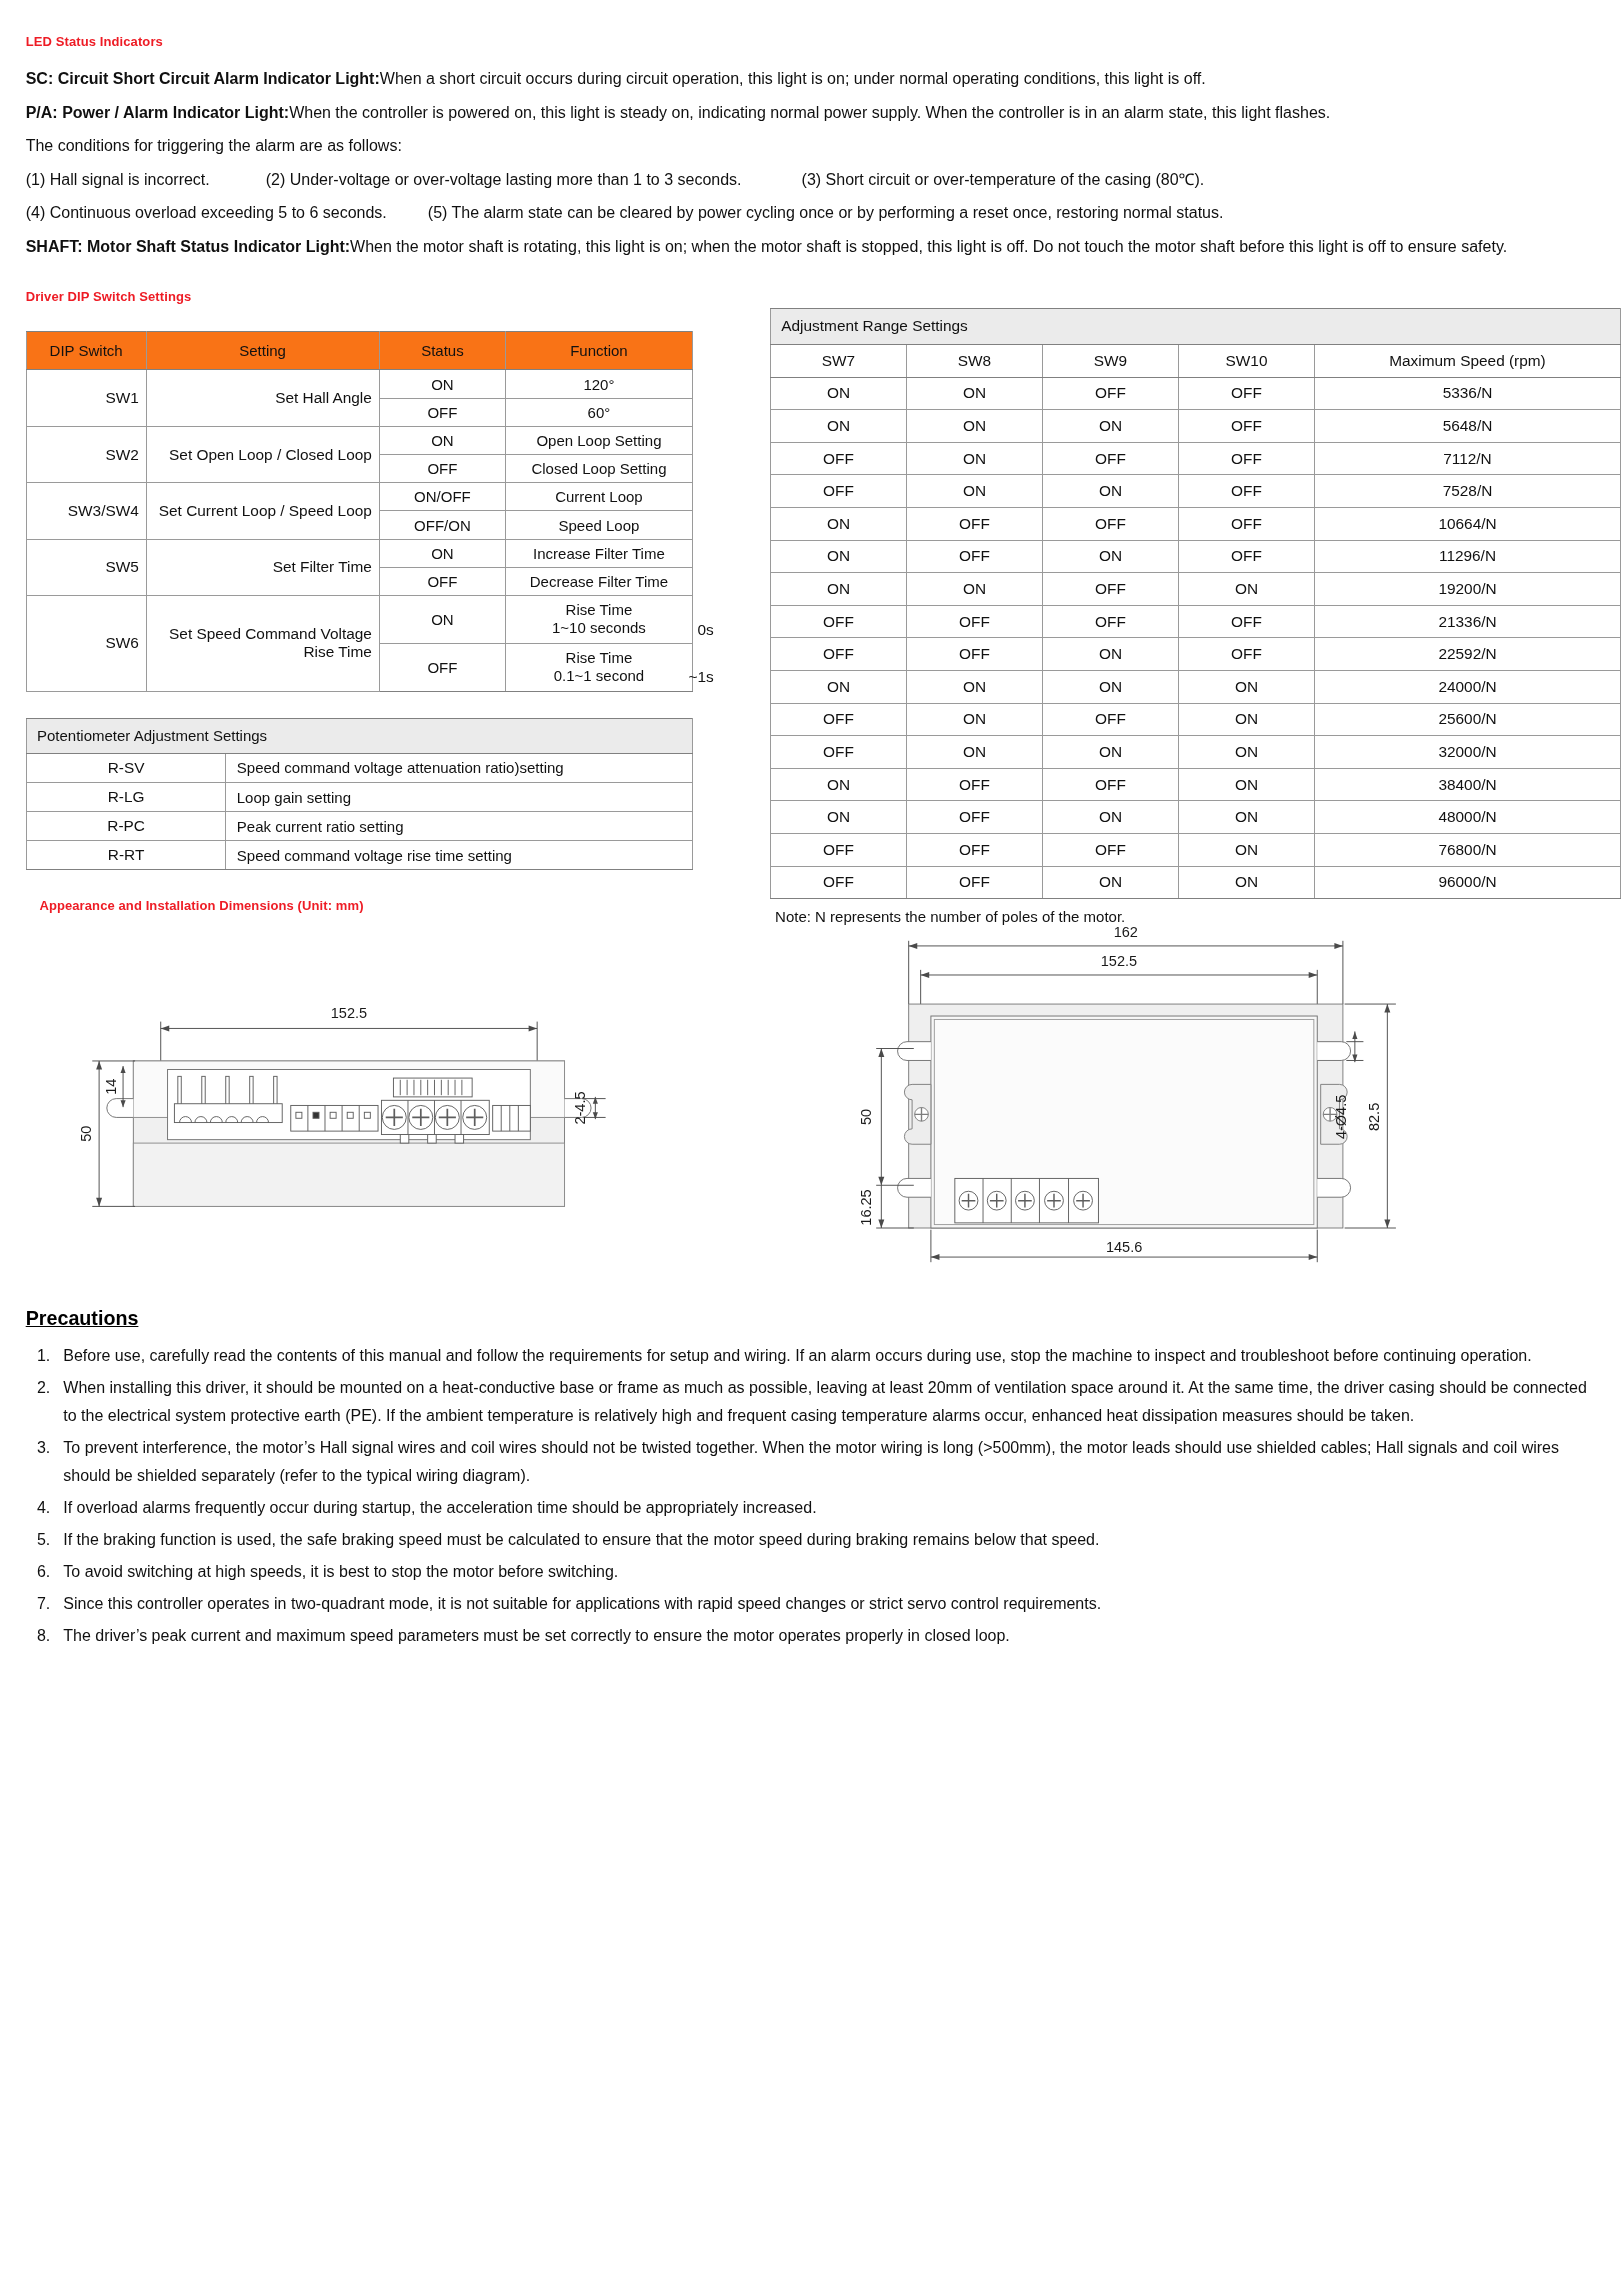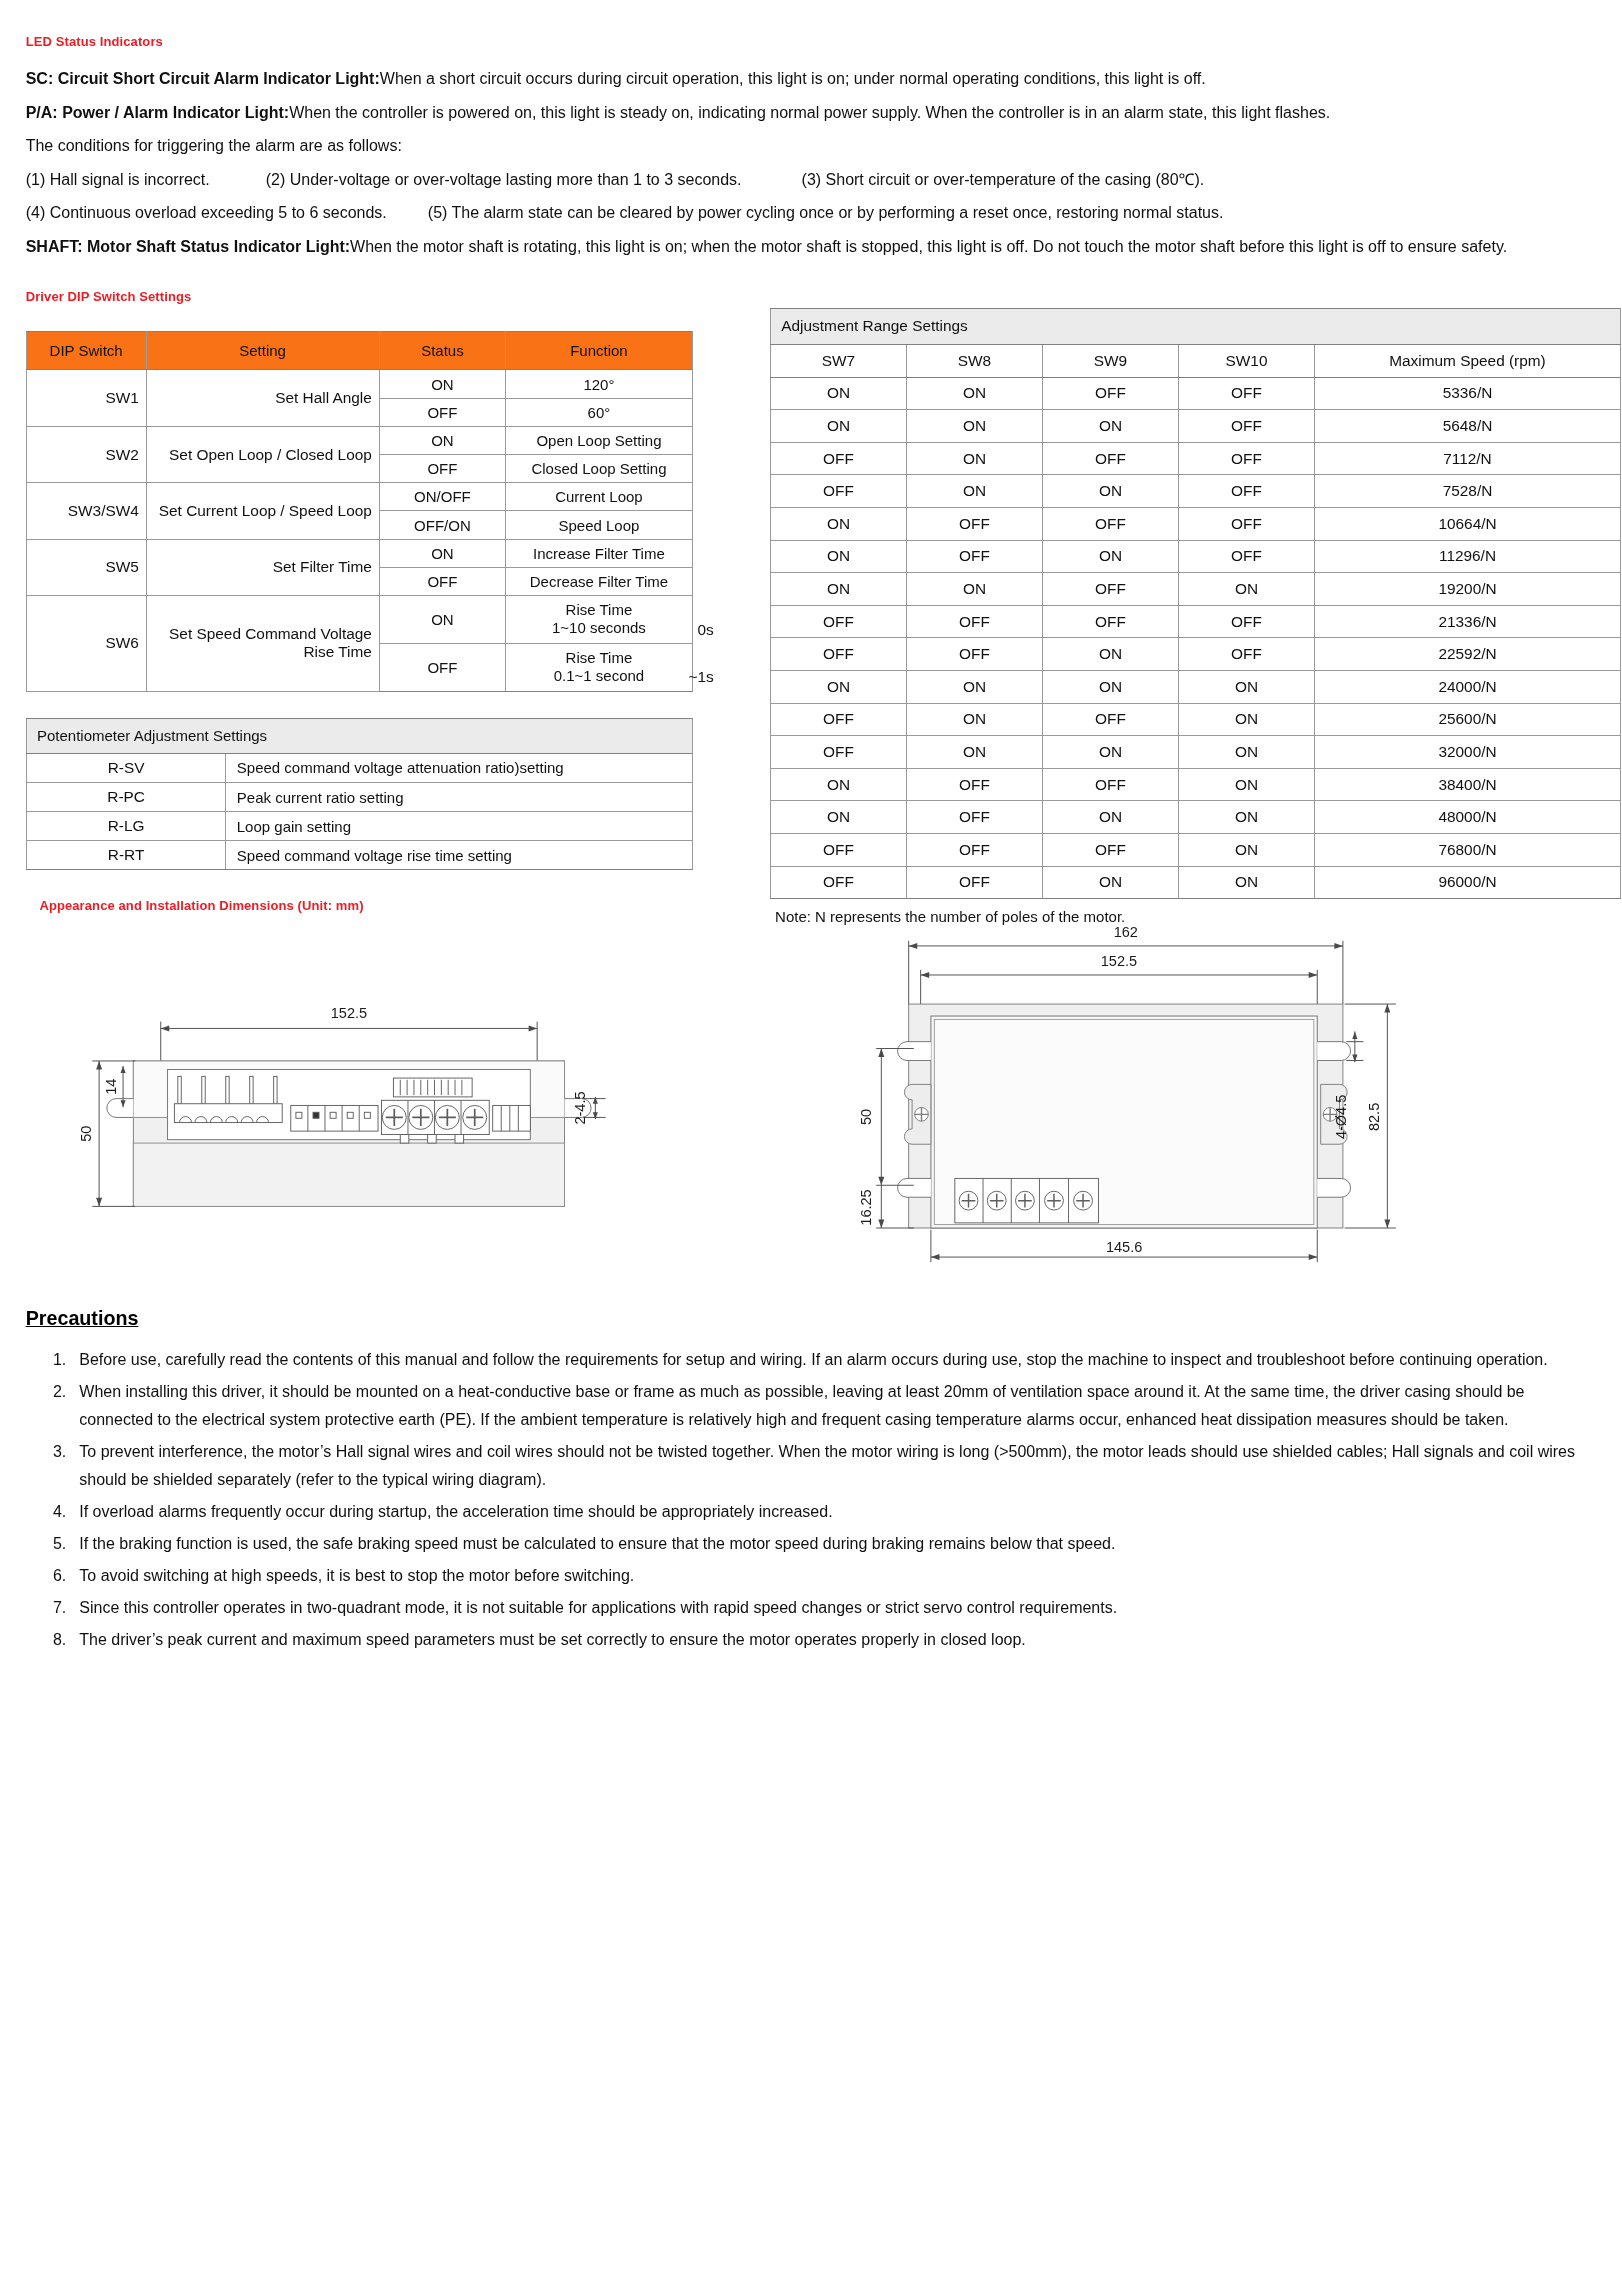--- a/index.html
+++ b/index.html
@@ -112,21 +112,21 @@
 
   
   #dim-section { margin-top: 79px; position: relative; height: 402px; }
   #dim-section .red-heading { margin-left: 15.4px; }
   .dwg-left  { position: absolute; left: 34px;  top: 62px; }
   .dwg-right { position: absolute; left: 821px; top: 24px; }
 
   
   #precautions { margin-top: 6.8px; padding-left: 1.7px; }
   #precautions .black-heading { margin-bottom: 12px; }
-  ol.prec { margin: 16px; padding-left: 29px; }
+  ol.prec { margin: 0; padding-left: 29px; }
   ol.prec li {
     font-size: 16px;
     line-height: 1.78;
     margin-bottom: 3.4px;
     padding-left: 8.6px;
     color: #101010;
   }
   .dim-svg text {
     font-family: "Liberation Sans", sans-serif;
     fill: #1a1a1a;
@@ -258,26 +258,26 @@
             </colgroup>
           <tbody>
             <tr class="caption-row">
               <td colspan="2">Potentiometer Adjustment Settings</td>
             </tr>
             <tr>
               <td class="label">R-SV</td>
               <td class="desc">Speed command voltage attenuation ratio)setting</td>
             </tr>
             <tr>
+              <td class="label">R-LG</td>
+              <td class="desc">Loop gain setting</td>
+            </tr>
+            <tr>
               <td class="label">R-PC</td>
               <td class="desc">Peak current ratio setting</td>
-            </tr>
-            <tr>
-              <td class="label">R-LG</td>
-              <td class="desc">Loop gain setting</td>
             </tr>
             <tr>
               <td class="label">R-RT</td>
               <td class="desc">Speed command voltage rise time setting</td>
             </tr>
           </tbody>
         </table>
       </div>
     </div>
 

